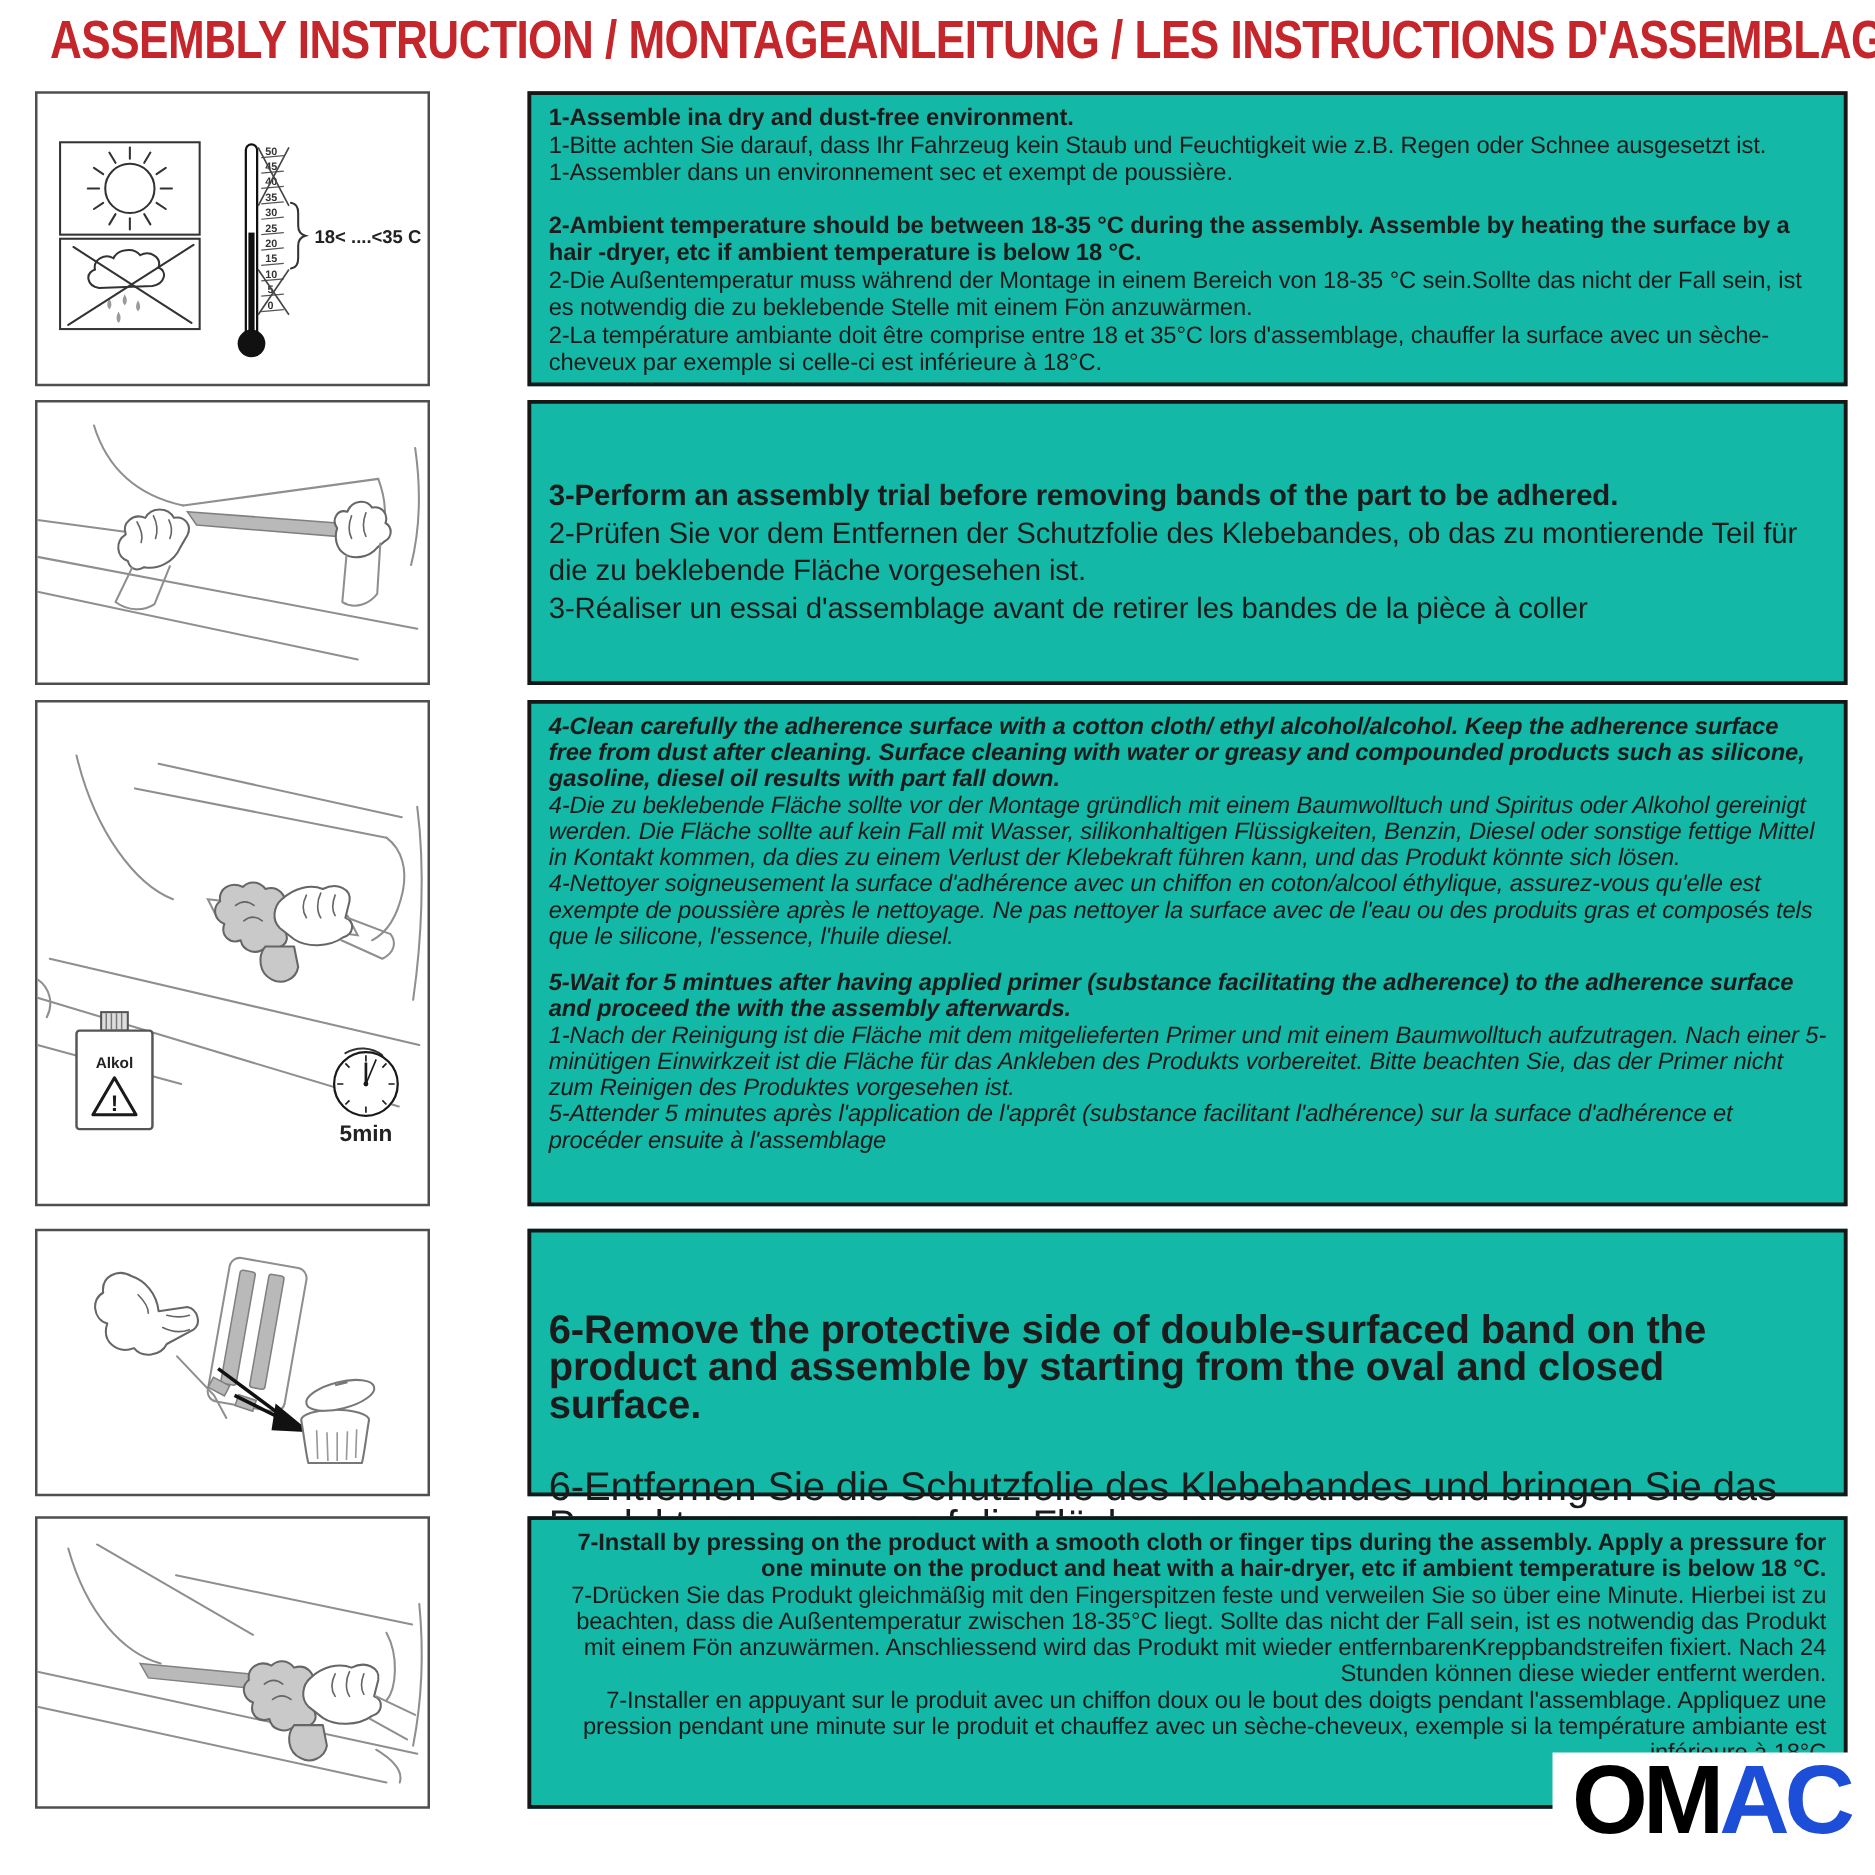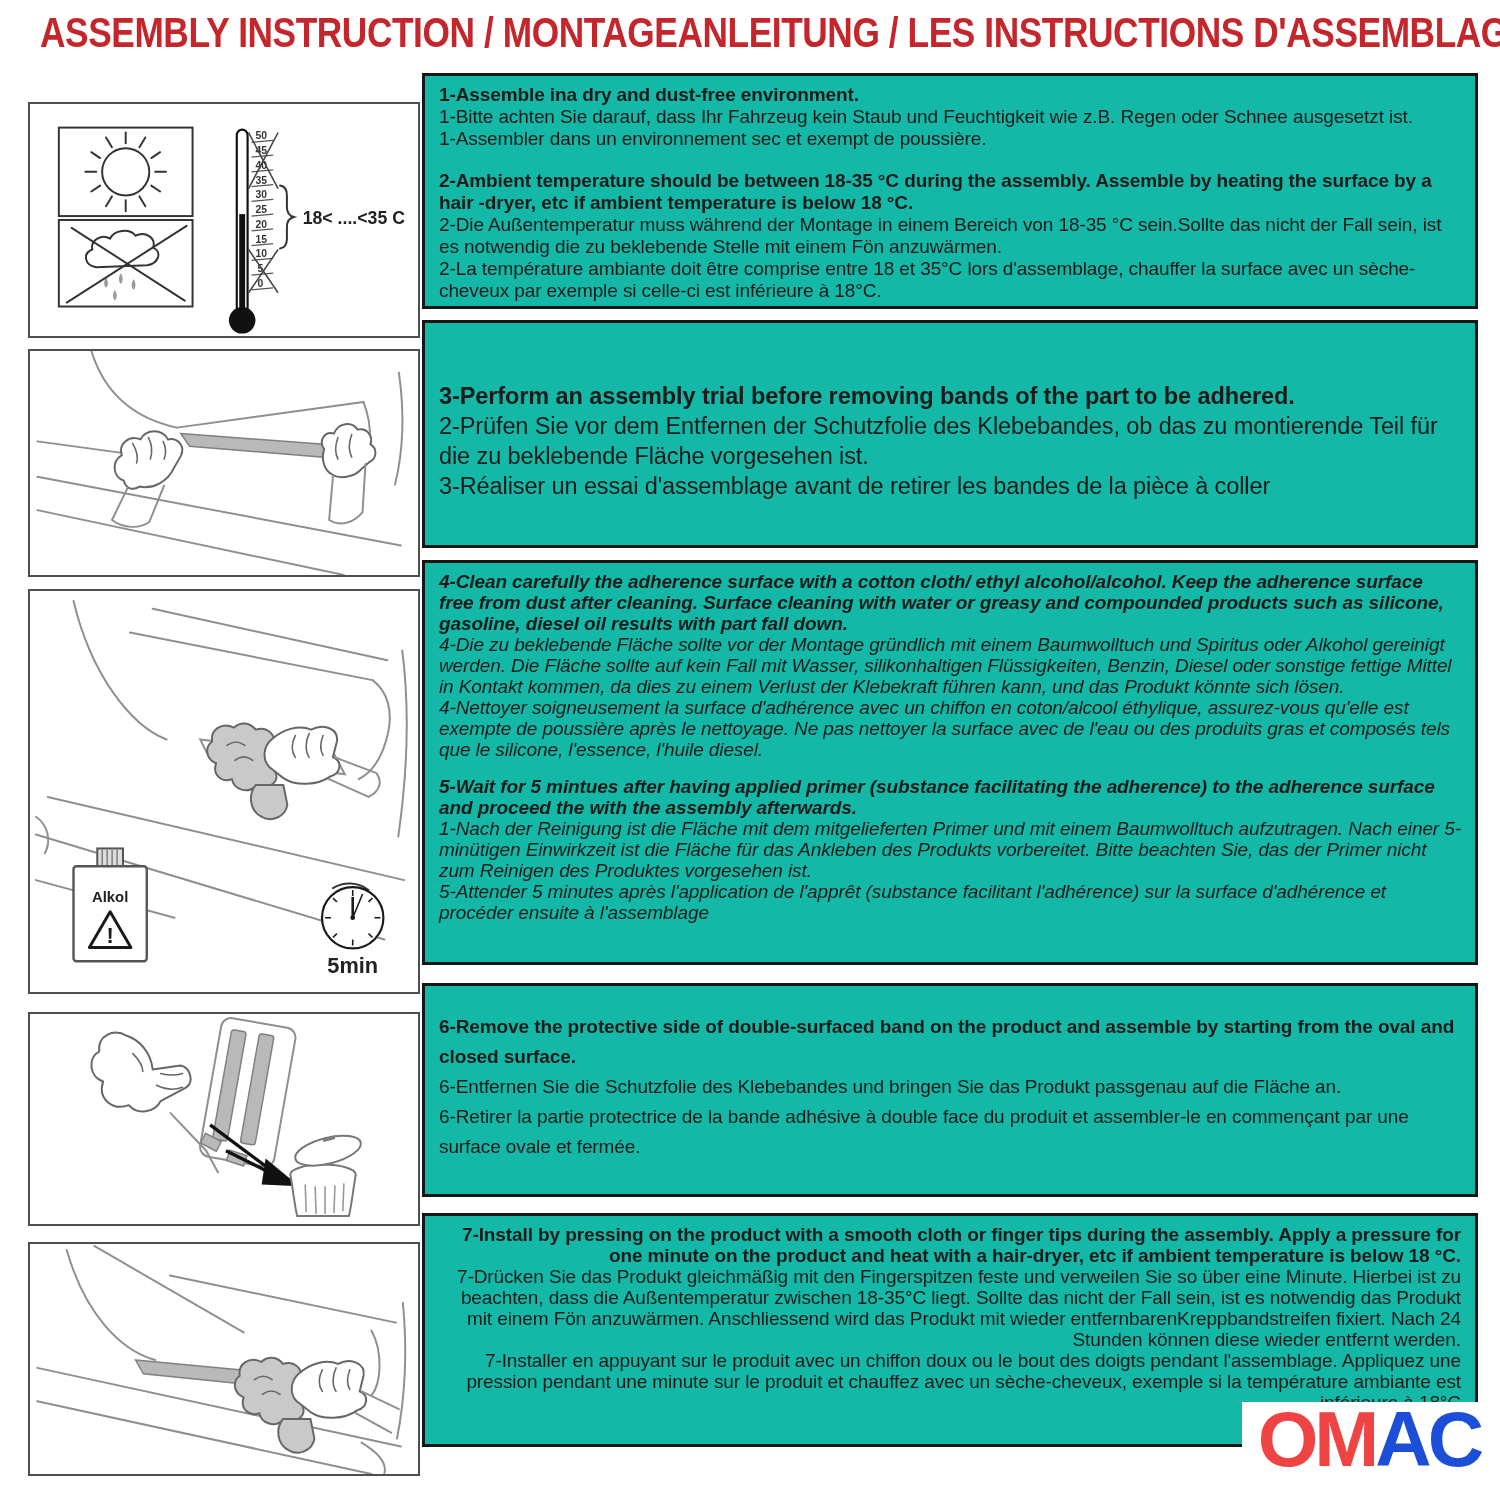--- a/index.html
+++ b/index.html
@@ -1,41 +1,41 @@
 <!DOCTYPE html>
 <html><head>
 <meta charset="utf-8">
 <style>
   html,body{margin:0;padding:0;background:#fff;}
   *{box-sizing:border-box;}
   #page{position:relative;width:1500px;height:1500px;background:#fff;overflow:hidden;
         font-family:"Liberation Sans","DejaVu Sans",sans-serif;color:#1b1b1b;}
   .title{position:absolute;left:40px;top:8px;font-size:43px;font-weight:700;color:#c4262c;
          white-space:nowrap;letter-spacing:-0.5px;transform:scaleX(.82);transform-origin:left top;}
-  .img-box{position:absolute;left:28px;width:392px;border:2px solid #4f4f4f;background:#fff;margin-top:29px;}
+  .img-box{position:absolute;left:28px;width:316px;border:2px solid #4f4f4f;background:#fff;}
   .txt-box{position:absolute;left:422px;width:1056px;border:3px solid #161616;background:#14b8a6;
            padding:8px 14px;letter-spacing:-0.1px;}
   .img-box svg{display:block;width:100%;height:100%;}
   p{margin:0;}
   p.b{font-weight:700;}
   p.gap{margin-top:20px;}
   
   .r1{top:73px;height:236px;}  .r2{top:320px;height:228px;}
   .r3{top:560px;height:405px;} .r4{top:983px;height:214px;}
   .r5{top:1213px;height:234px;}
   
   .s1 p{font-size:19px;line-height:22px;}
   .s2{padding-top:58px;} .s2 p{font-size:23.5px;line-height:30px;}
   .s3 p{font-size:19px;line-height:21px;font-style:italic;} .s3 p.gap{margin-top:16px;}
-  .s4{padding-top:26px;} .s4 p{font-size:19px;line-height:30px;}
+  .s4{padding-top:26px;} .s4 p{font-size:32px;line-height:30px;margin-top:36px;}
   .s5 p{font-size:19px;line-height:21px;text-align:right;}
   
   .logo{position:absolute;top:1402px;right:16px;background:#fff;padding:0 4px 4px 16px;
         font-size:78px;font-weight:700;letter-spacing:-4px;line-height:74px;white-space:nowrap;}
-  .logo .lb{color:#ef4444;margin-top:20px;} .logo .lr{color:#1d4ed8;}
+  .logo .lb{color:#000000;margin-top:20px;} .logo .lr{color:#1d4ed8;}
   
   .car{fill:none;stroke:#8f8f8f;stroke-width:2;stroke-linecap:round;}
   .dk{fill:none;stroke:#333;stroke-width:2;stroke-linecap:round;}
   .hand{fill:#fff;stroke:#666;stroke-width:2;stroke-linejoin:round;}
   .fing{fill:none;stroke:#666;stroke-width:1.6;stroke-linecap:round;}
   .cloth{fill:#c9c9c9;stroke:#666;stroke-width:2;stroke-linejoin:round;}
   .strip{fill:#b9b9b9;stroke:#808080;stroke-width:1.5;}
   .tickline{stroke:#555;stroke-width:1.2;}
   .xline{stroke:#444;stroke-width:1.6;}
   .tnum{font-size:10.5px;font-weight:600;fill:#333;}

